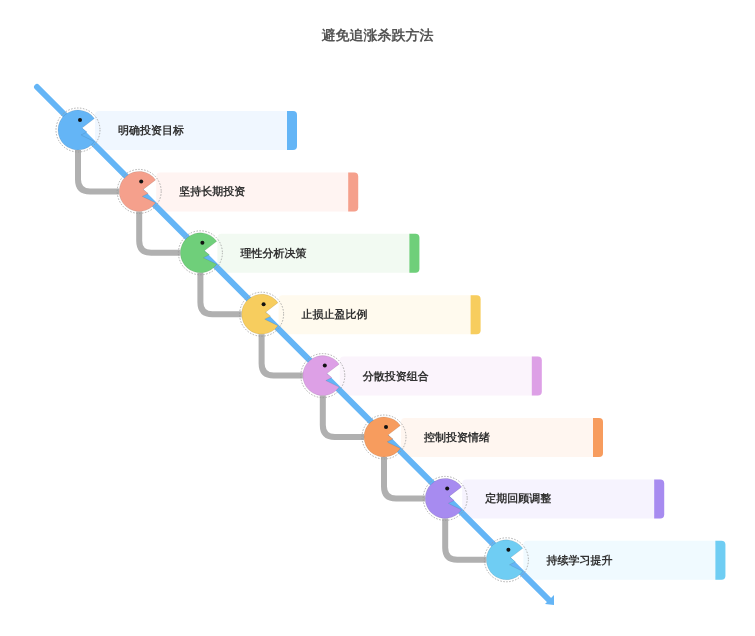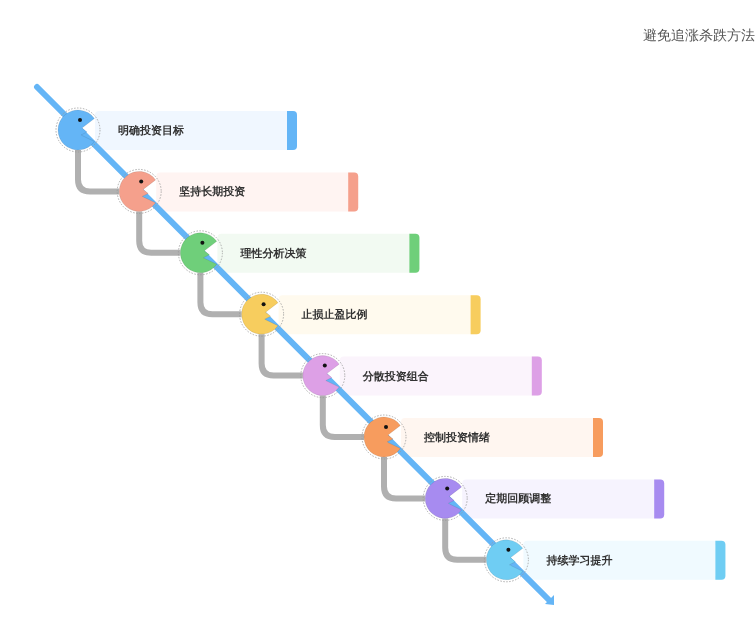--- a/index.html
+++ b/index.html
@@ -1,17 +1,17 @@
 <!DOCTYPE html>
 <html><head>
   <meta charset="utf-8">
   <style>
     html, body { margin: 0; padding: 0; background: #ffffff; }
     body { width: 755px; height: 636px; position: relative; overflow: hidden; font-family: "DejaVu Sans", "Liberation Sans", sans-serif; }
-    .title { position: absolute; left: 0; width: 755px; top: 27px; text-align: right; font-size: 14px; font-weight: normal; color: #555555; }
+    .title { position: absolute; left: 0; width: 755px; top: 27px; text-align: center; font-size: 14px; font-weight: bold; color: #555555; }
     svg.canvas { position: absolute; left: 0; top: 0; }
     .step-label { font-size: 11px; font-weight: bold; fill: #333333; }
   </style>
 </head>
 <body>
 
 <div class="title">避免追涨杀跌方法</div>
 
 <svg class="canvas" width="755" height="636" viewBox="0 0 755 636" xmlns="http://www.w3.org/2000/svg">
   <g id="connectors">

